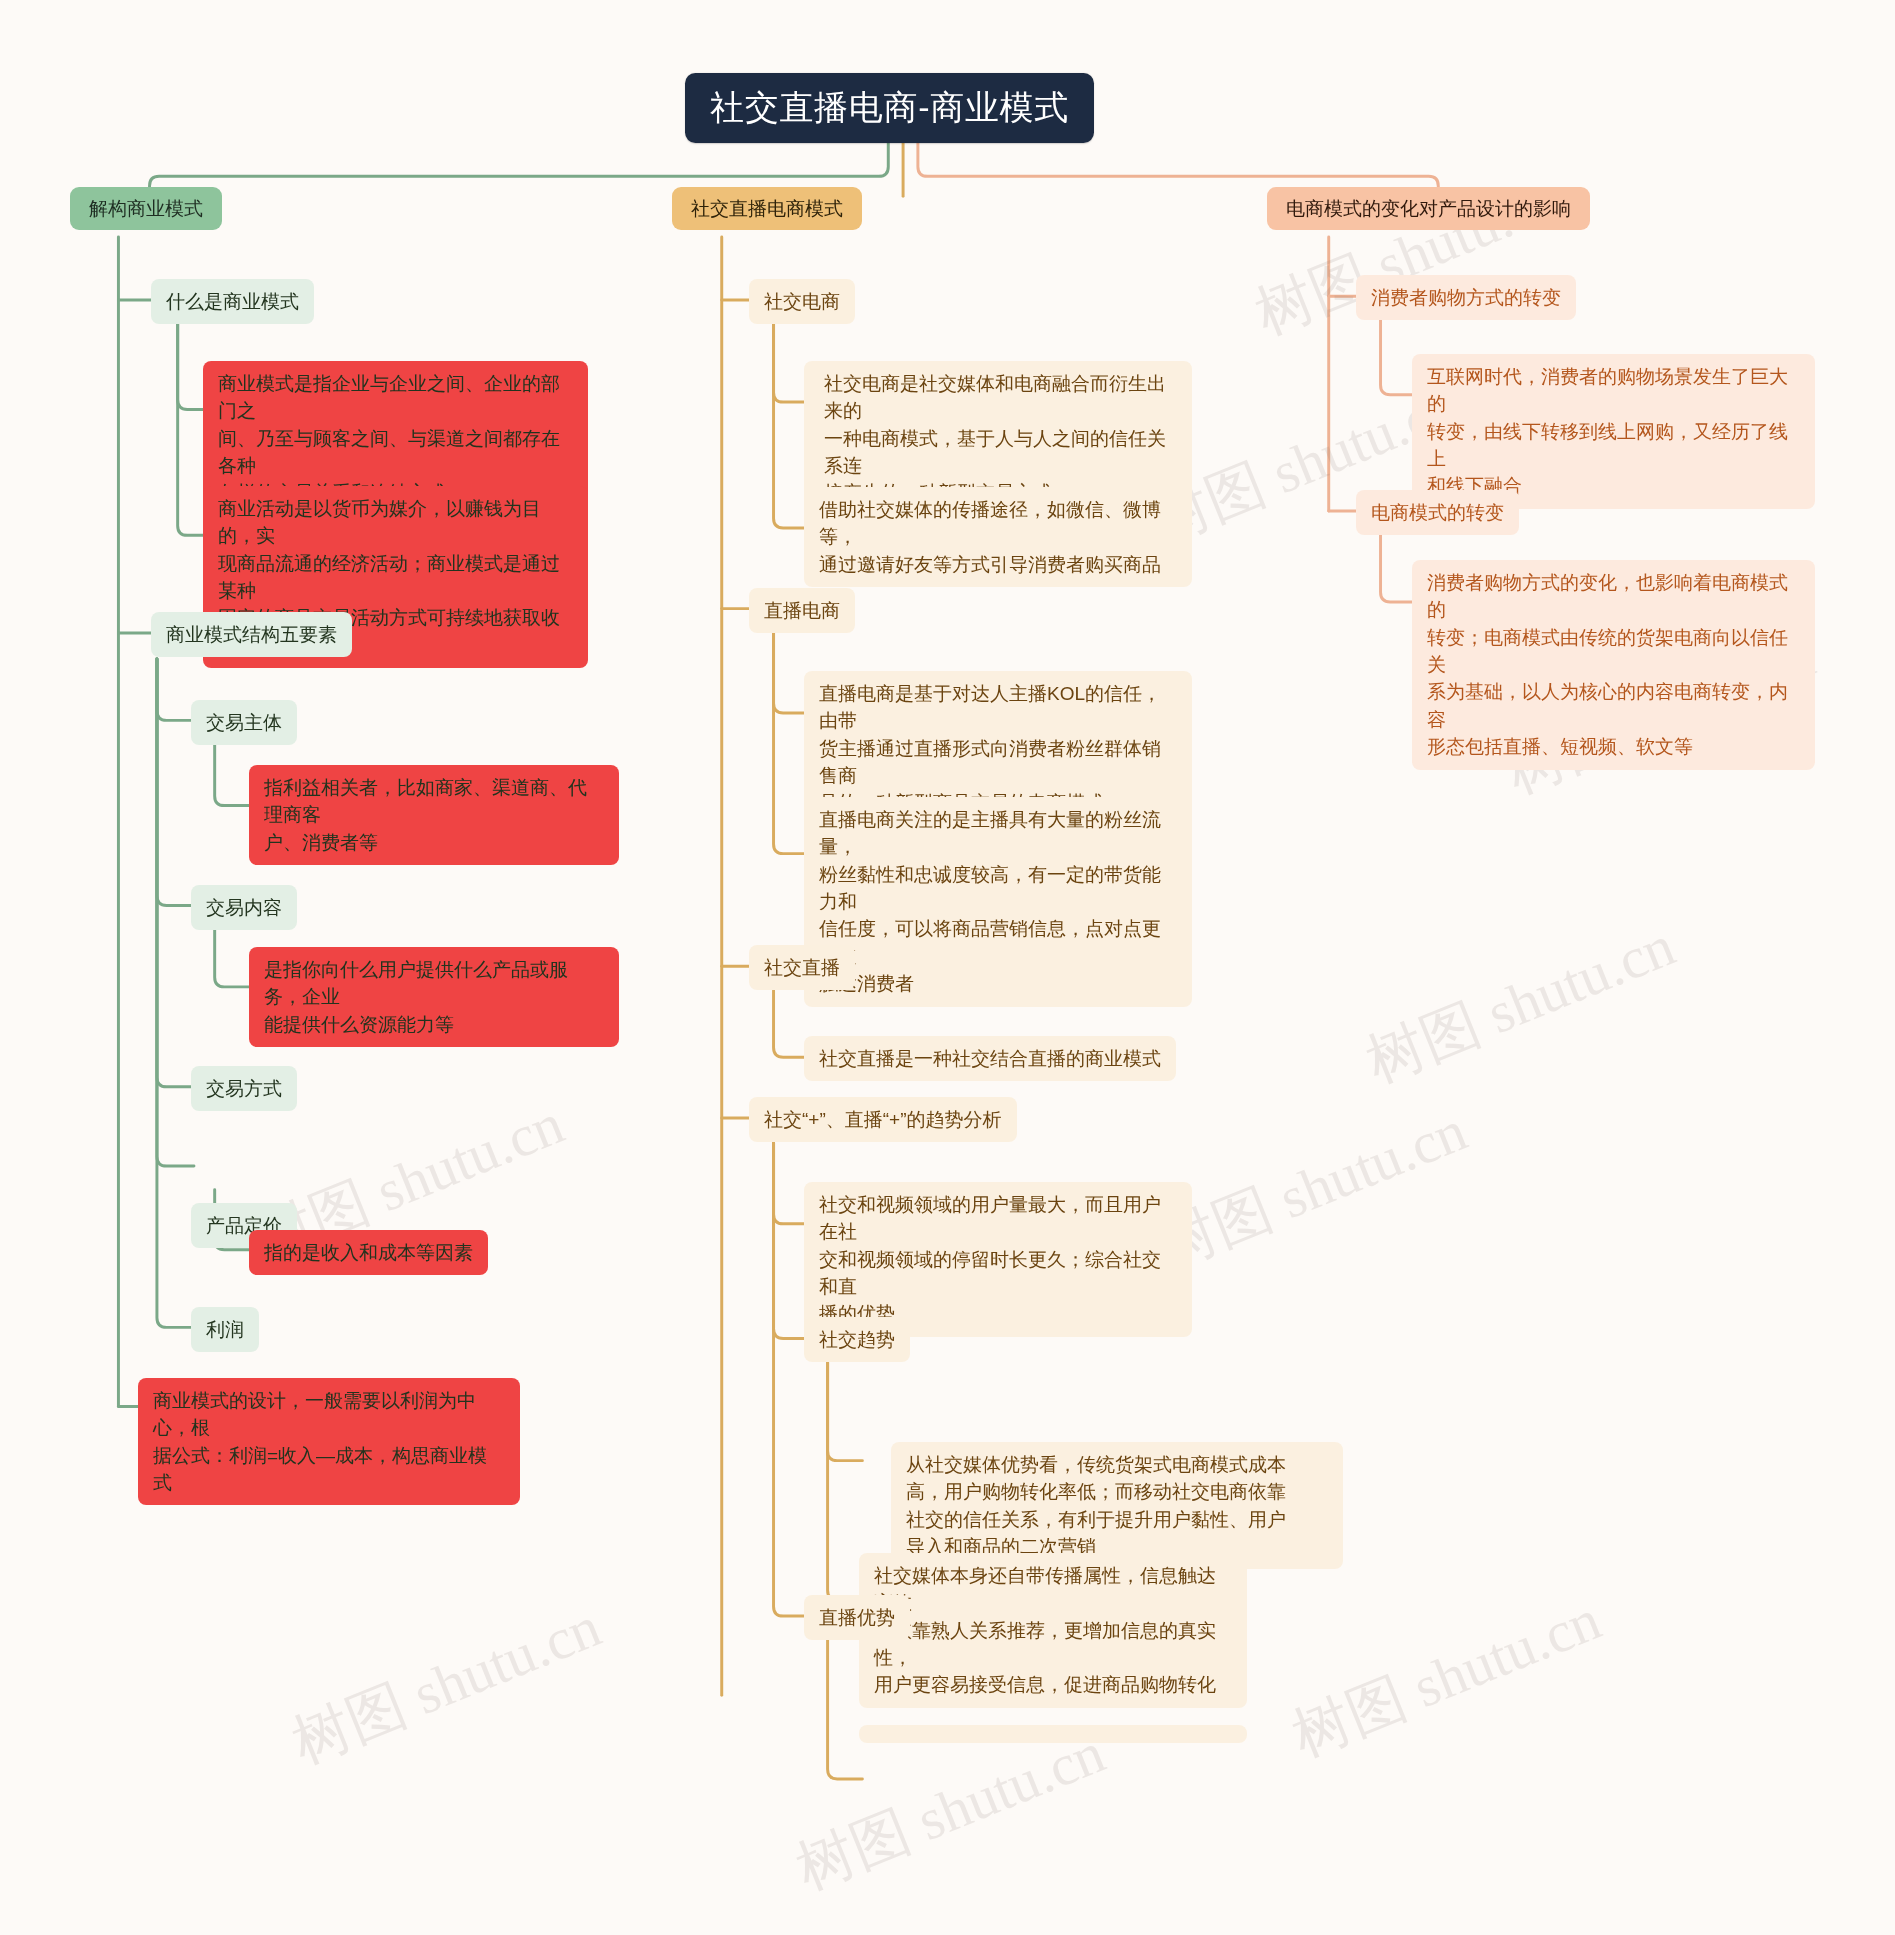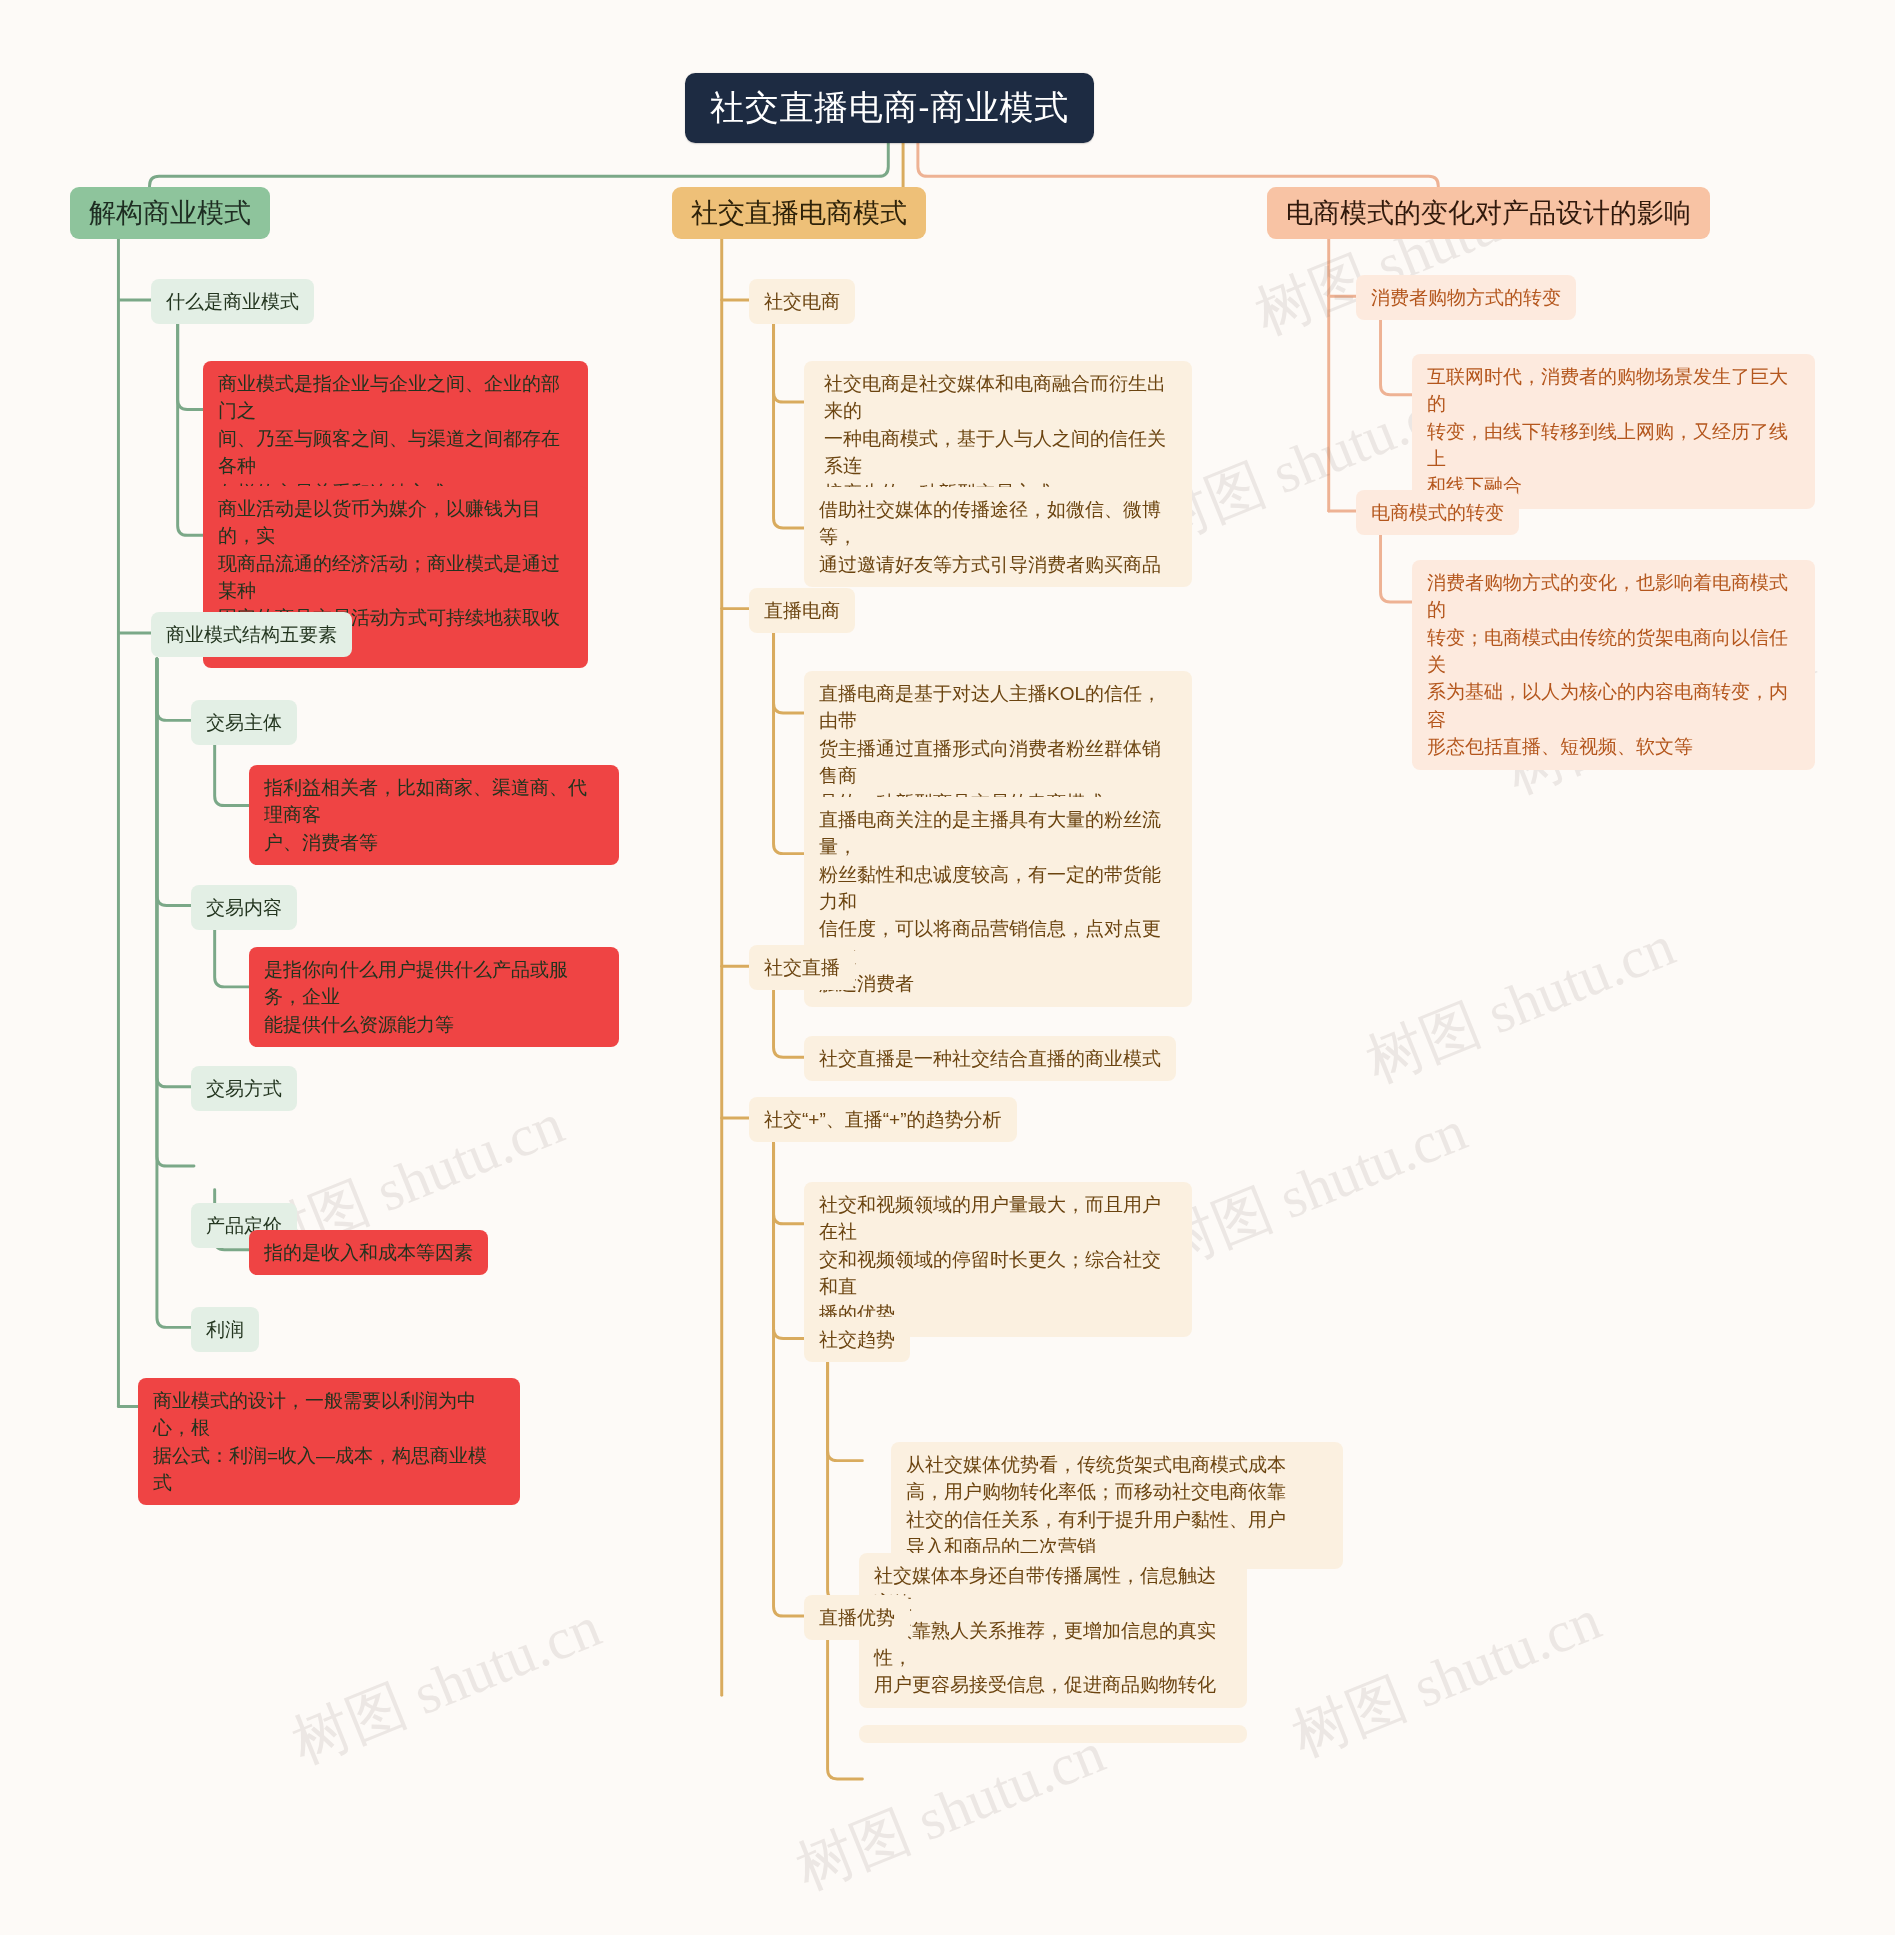--- a/index.html
+++ b/index.html
@@ -37,21 +37,21 @@
     letter-spacing:0.7px;
     white-space:nowrap;
     box-shadow:0 0.7px 1.5px rgba(0,0,0,.18);
   }
 
   
   .branch-head{
     position:absolute;
     border-radius:9px;
     padding:11px 19px;
-    font-size:27px;
+    font-size:19px;
     line-height:1.12;
     white-space:nowrap;
   }
   .bh-green{background:#8ec49c;color:#1e2d22;}
   .bh-amber{background:#eec078;color:#2e2209;}
   .bh-peach{background:#f8c3a4;color:#30190c;}
 
   
   .node{
     position:absolute;

